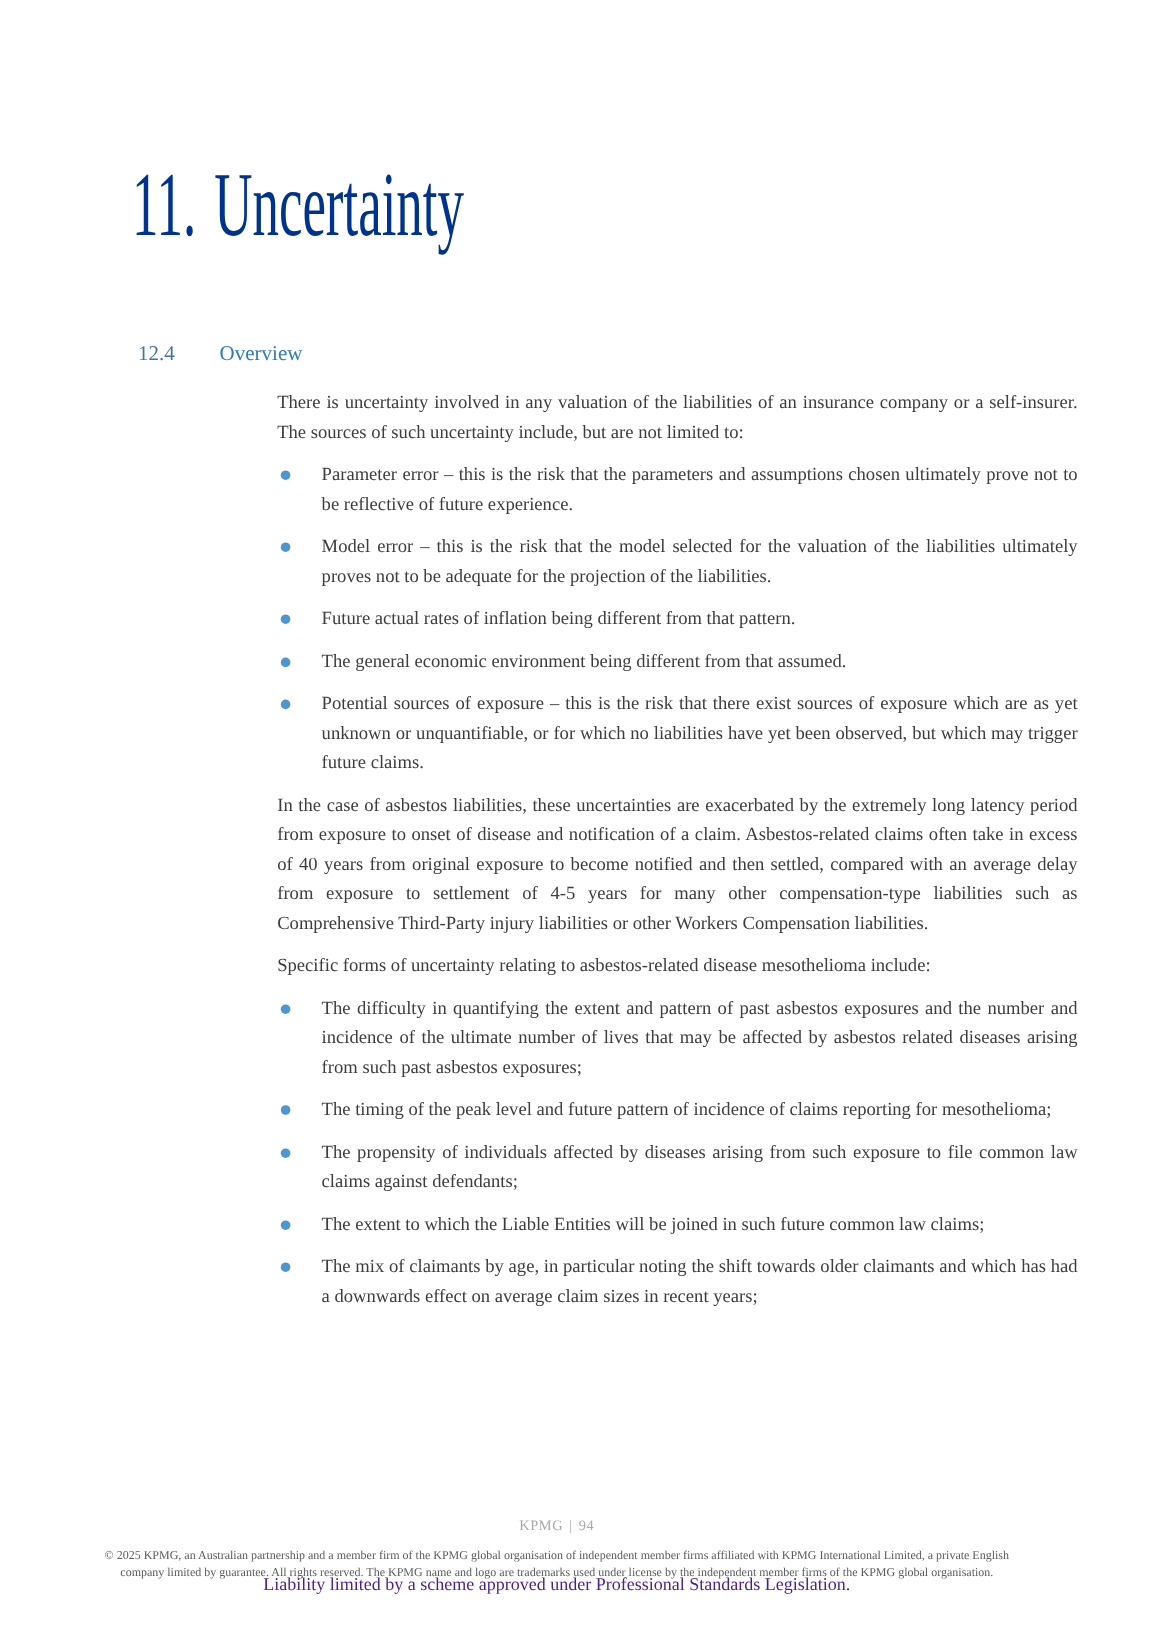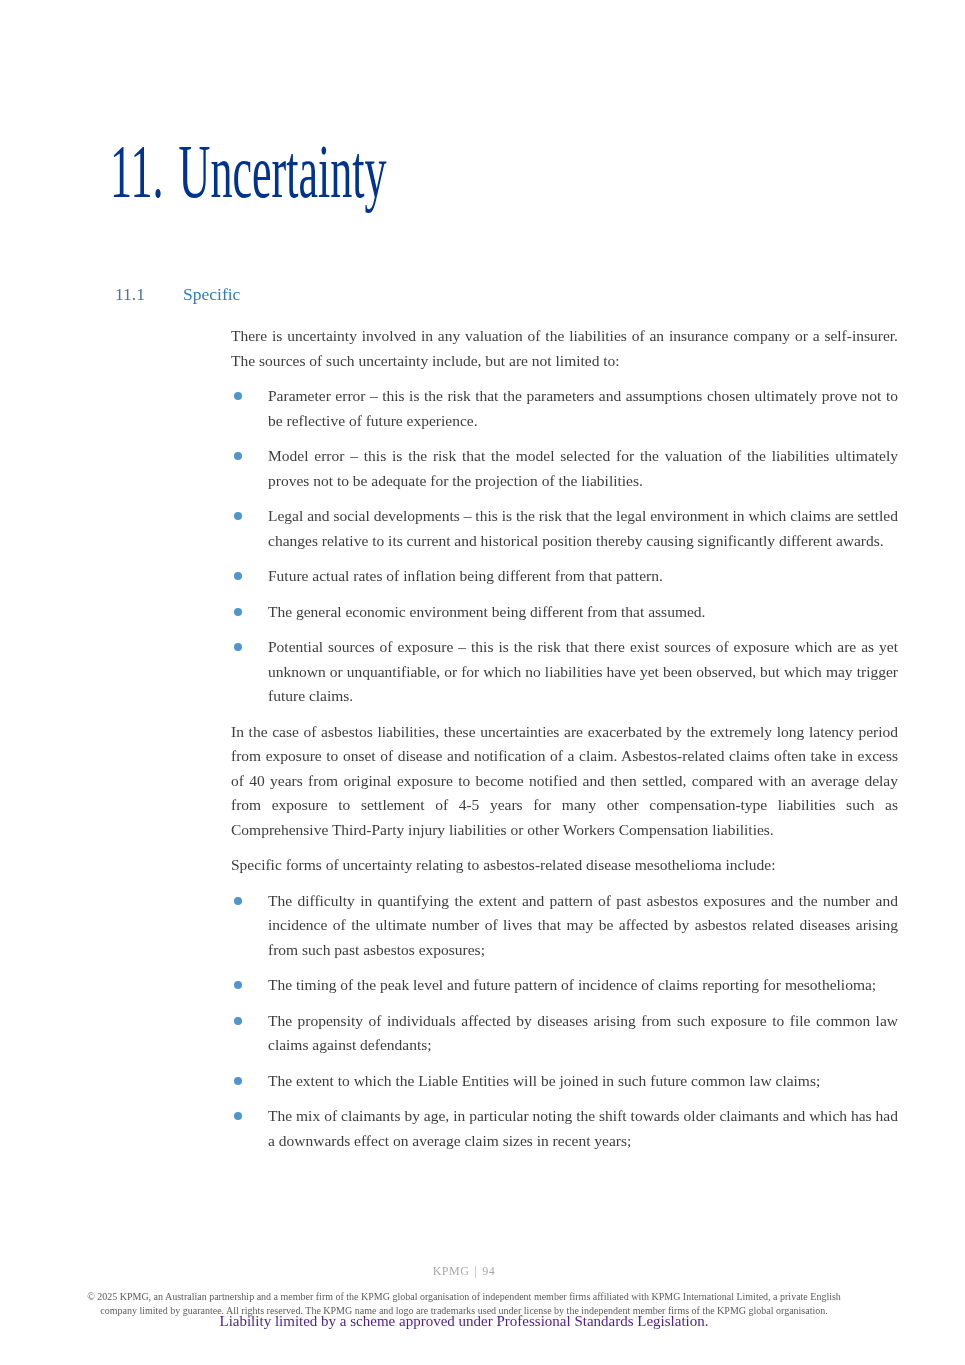--- a/index.html
+++ b/index.html
@@ -104,39 +104,35 @@
 </head>
 <body>
 
 <div class="page">
 
   <div class="chapter">
     <span class="chapter-num">11.</span><span class="chapter-title">Uncertainty</span>
   </div>
 
   <div class="section-heading">
-    <span class="sec-num">11.1</span><span class="sec-title">Specific</span>
+    <span class="sec-num">12.4</span><span class="sec-title">Overview</span>
   </div>
 
   <div class="body-col">
 
     <p>There is uncertainty involved in any valuation of the liabilities of an insurance company or a self-insurer. The sources of such uncertainty include, but are not limited to:</p>
 
     <ul>
       <li>
         <span class="dot"></span>
         <span>Parameter error – this is the risk that the parameters and assumptions chosen ultimately prove not to be reflective of future experience.</span>
       </li>
       <li>
         <span class="dot"></span>
         <span>Model error – this is the risk that the model selected for the valuation of the liabilities ultimately proves not to be adequate for the projection of the liabilities.</span>
-      </li>
-      <li>
-        <span class="dot"></span>
-        <span>Legal and social developments – this is the risk that the legal environment in which claims are settled changes relative to its current and historical position thereby causing significantly different awards.</span>
       </li>
       <li>
         <span class="dot"></span>
         <span>Future actual rates of inflation being different from that pattern.</span>
       </li>
       <li>
         <span class="dot"></span>
         <span>The general economic environment being different from that assumed.</span>
       </li>
       <li>

